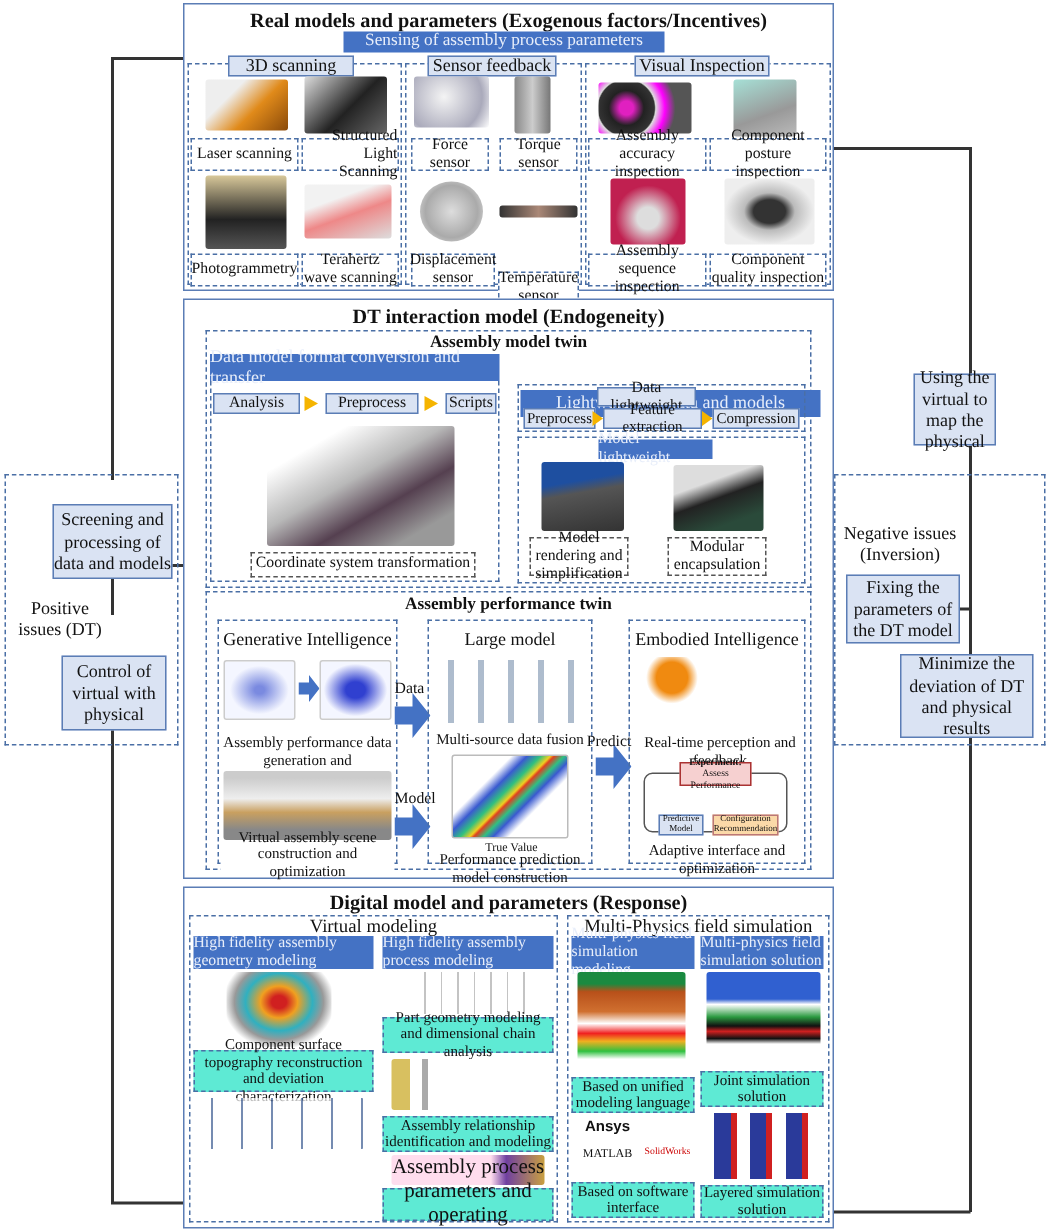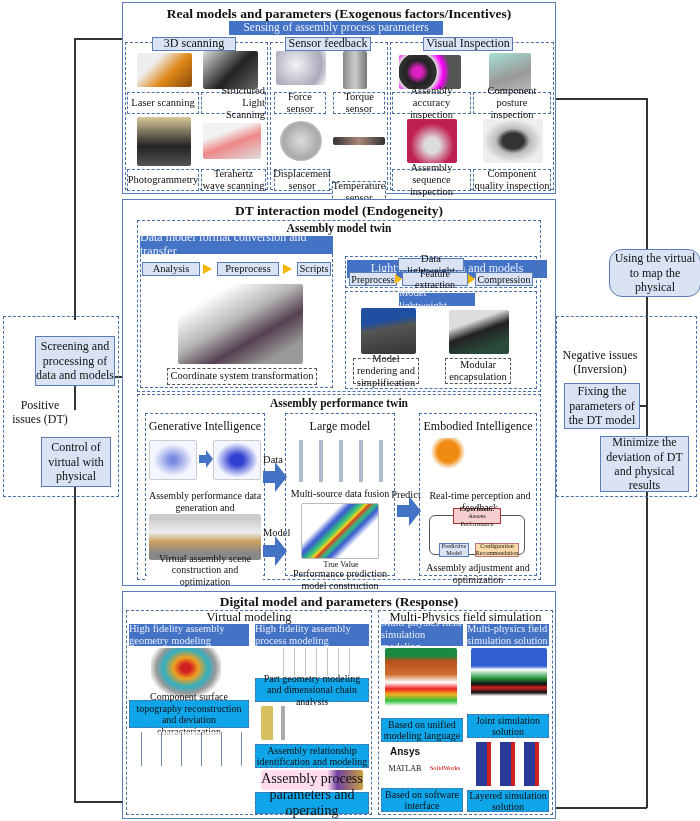--- a/index.html
+++ b/index.html
@@ -9,21 +9,21 @@
   .dash { position: absolute; border: 1.5px dashed #4a6fa5; }
   .dash-grey { position: absolute; border: 1.2px dashed #555; }
   .title { position: absolute; left: 0; right: 0; text-align: center; font-weight: bold; font-size: 13.5px; }
   .subtitle { position: absolute; left: 0; right: 0; text-align: center; font-weight: bold; font-size: 11.5px; }
   .blue-hdr { position: absolute; background: #4472c4; color: #e8eefa; text-align: left;
               font-size: 12px; line-height: 1.15; display: flex; align-items: center; justify-content: center; }
   .light-hdr { position: absolute; background: #dae3f3; border: 1.2px solid #5b7db5; text-align: center;
                font-size: 12px; display: flex; align-items: center; justify-content: center; line-height: 1.1; }
   .cap { position: absolute; border: 1.2px dashed #4a6fa5; text-align: center; font-size: 10.5px;
          display: flex; align-items: center; justify-content: center; line-height: 1.15; background: #fff; }
-  .cap.fill { background: #0ea5e9; }
+  .cap.fill { background: #5eead4; }
   .img { position: absolute; border-radius: 2px; overflow: hidden; }
   .flowbox { position: absolute; background: #dae3f3; border: 1.2px solid #5b7db5; font-size: 12px;
              text-align: center; display: flex; align-items: center; justify-content: center; line-height: 1.2; }
   .line { position: absolute; background: #333; }
   .plain { position: absolute; font-size: 12px; text-align: center; line-height: 1.2; }
   .arrow-r { position: absolute; width: 0; height: 0; border-top: 5px solid transparent; border-bottom: 5px solid transparent; border-left: 7px solid #f5b400; }
   .barrow { position: absolute; }
 </style>
 </head>
 <body>
@@ -40,21 +40,21 @@
 <div class="line" style="left:646px;top:297px;width:1.5px;height:210px;"></div>
 <div class="line" style="left:646px;top:495px;width:1.5px;height:313px;"></div>
 <div class="line" style="left:555px;top:807px;width:92px;height:1.5px;"></div>
 <div class="line" style="left:640px;top:405px;width:7px;height:1.5px;"></div>
 
 <div class="dash" style="left:3px;top:316px;width:116px;height:181px;"></div>
 <div class="flowbox" style="left:35px;top:336px;width:80px;height:50px;">Screening and processing of data and models</div>
 <div class="plain" style="left:6px;top:398px;width:68px;">Positive issues (DT)</div>
 <div class="flowbox" style="left:41px;top:437px;width:70px;height:50px;">Control of virtual with physical</div>
 
-<div class="flowbox" style="left:609px;top:249px;width:92px;height:48px;border-radius:13px;">Using the virtual to map the physical</div>
+<div class="flowbox" style="left:609px;top:249px;width:55px;height:48px;">Using the virtual to map the physical</div>
 <div class="dash" style="left:556px;top:316px;width:141px;height:181px;"></div>
 <div class="plain" style="left:562px;top:348px;width:76px;">Negative issues (Inversion)</div>
 <div class="flowbox" style="left:564px;top:383px;width:76px;height:46px;">Fixing the parameters of the DT model</div>
 <div class="flowbox" style="left:600px;top:436px;width:89px;height:56px;">Minimize the deviation of DT and physical results</div>
 
 <div class="panel" style="left:122px;top:2px;width:434px;height:192px;">
   <div class="title" style="top:3px;">Real models and parameters (Exogenous factors/Incentives)</div>
   <div class="blue-hdr" style="left:106px;top:18px;width:214px;height:14px;font-size:11.5px;">Sensing of assembly process parameters</div>
 
   <div class="dash" style="left:2px;top:39px;width:143px;height:148px;"></div>
@@ -161,21 +161,21 @@
   <div class="plain" style="left:296px;top:219px;width:118px;font-size:12px;">Embodied Intelligence</div>
   <div class="img" style="left:305px;top:238px;width:100px;height:46px;background:radial-gradient(circle at 20% 30%,#f08a10 12%,#fff 20%),radial-gradient(circle at 80% 50%,#999 18%,#fff 30%);"></div>
   <div class="plain" style="left:296px;top:290px;width:122px;font-size:10px;">Real-time perception and feedback</div>
   <div class="dash-grey" style="left:306px;top:315px;width:96px;height:40px;border-style:solid;border-radius:6px;"></div>
   <div class="light-hdr" style="left:330px;top:308px;width:48px;height:16px;background:#f6d0d0;border-color:#a33;flex-direction:column;font-size:6.5px;">
     <span style="font-weight:bold;">Experiment:</span>
     <span>Assess Performance</span>
   </div>
   <div class="light-hdr" style="left:316px;top:343px;width:30px;height:14px;font-size:6px;">Predictive Model</div>
   <div class="light-hdr" style="left:352px;top:343px;width:44px;height:14px;font-size:6px;background:#fbd9a8;border-color:#b77;">Configuration Recommendation</div>
-  <div class="plain" style="left:300px;top:362px;width:110px;font-size:10px;">Assembly adjustment and optimization</div>
+  <div class="plain" style="left:300px;top:362px;width:110px;font-size:10px;">Adaptive interface and optimization</div>
 </div>
 
 <div class="panel" style="left:122px;top:591px;width:434px;height:228px;">
   <div class="title" style="top:2px;">Digital model and parameters (Response)</div>
 
   <div class="dash" style="left:3px;top:18px;width:246px;height:205px;"></div>
   <div class="plain" style="left:3px;top:18px;width:246px;font-size:12.5px;">Virtual modeling</div>
   <div class="blue-hdr" style="left:6px;top:32px;width:120px;height:22px;font-size:10.5px;">High fidelity assembly geometry modeling</div>
   <div class="img" style="left:28px;top:56px;width:70px;height:50px;background:radial-gradient(ellipse at 50% 40%,#d02020 10%,#f0a020 25%,#30b0c0 45%,#999 60%,#fff 75%);"></div>
   <div class="cap fill" style="left:6px;top:108px;width:120px;height:28px;font-size:10px;">Component surface topography reconstruction and deviation characterization</div>

